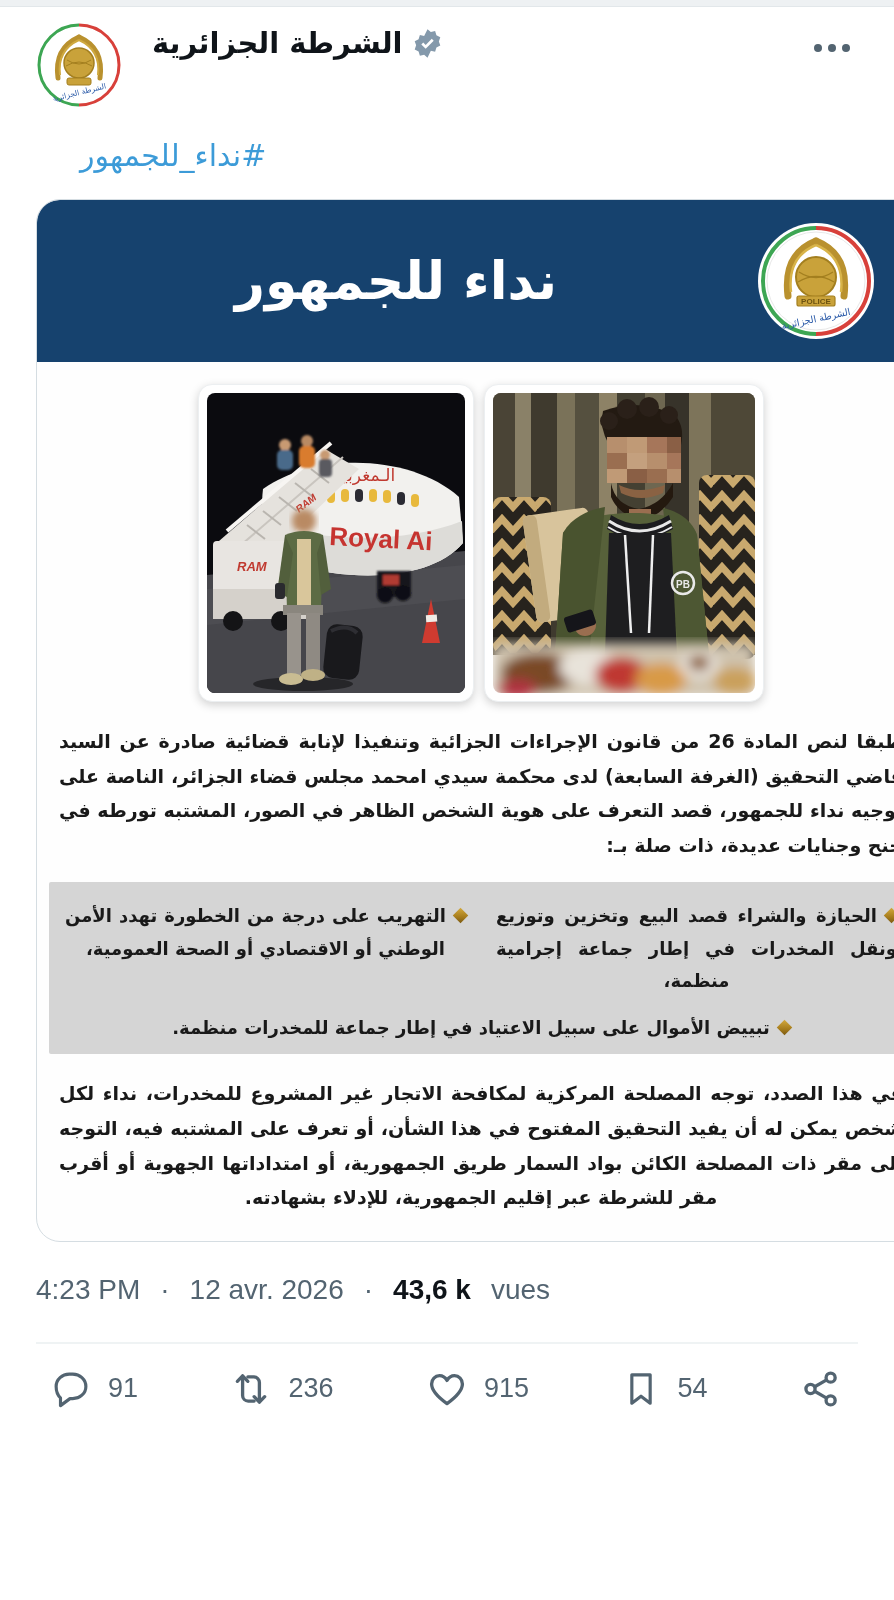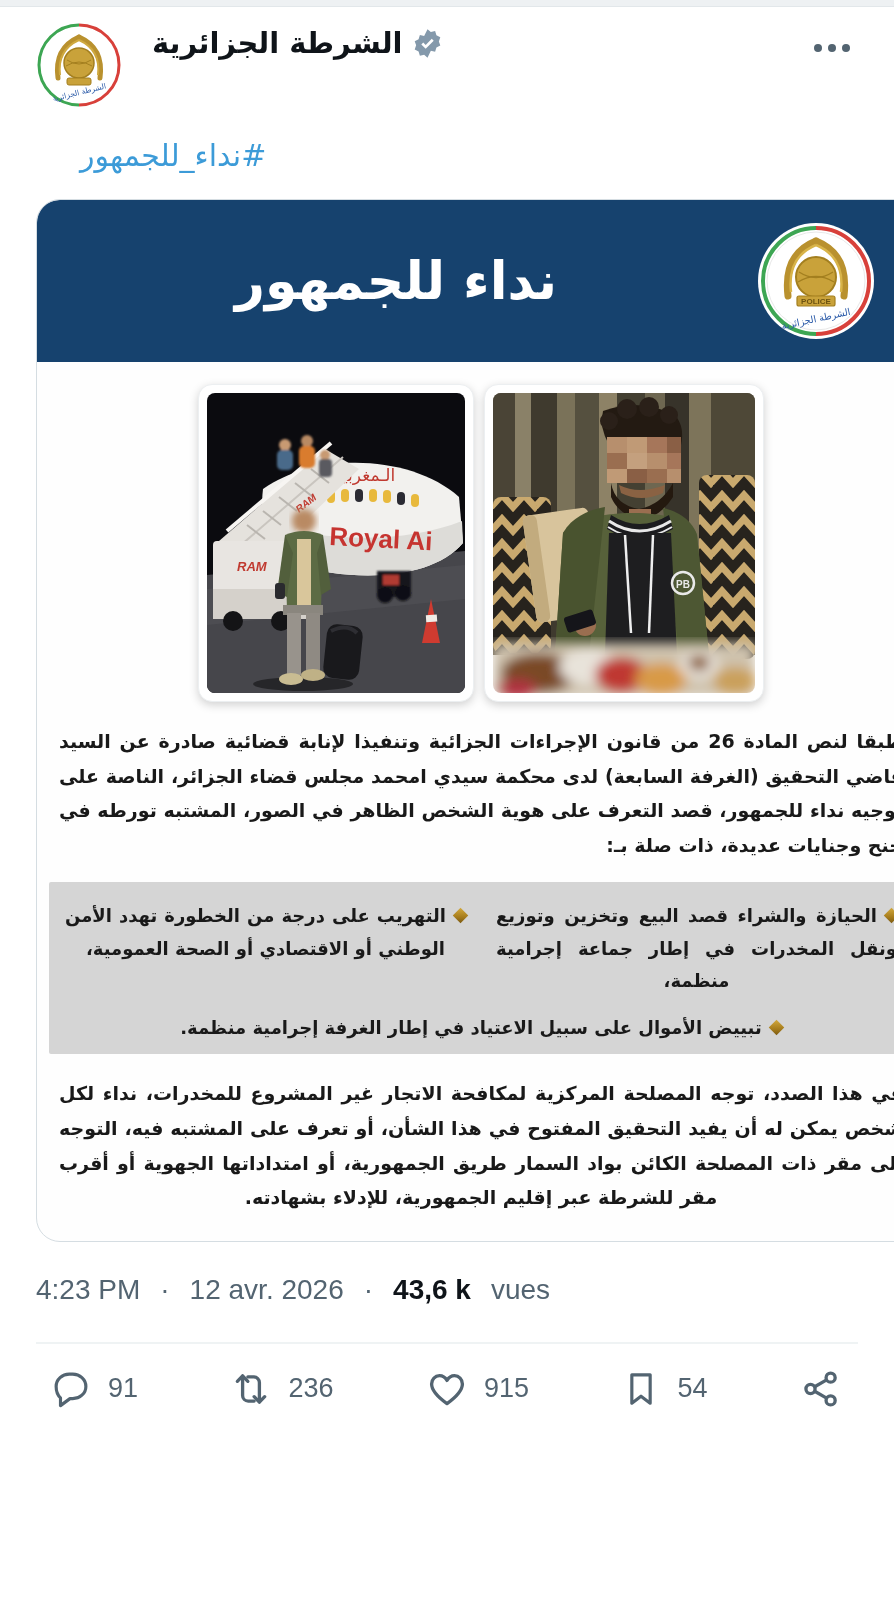--- a/index.html
+++ b/index.html
@@ -347,21 +347,21 @@
         </div>
       </div>
 
       <p class="poster-par">طبقا لنص المادة 26 من قانون الإجراءات الجزائية وتنفيذا لإنابة قضائية صادرة عن السيد قاضي التحقيق (الغرفة السابعة) لدى محكمة سيدي امحمد مجلس قضاء الجزائر، الناصة على توجيه نداء للجمهور، قصد التعرف على هوية الشخص الظاهر في الصور، المشتبه تورطه في جنح وجنايات عديدة، ذات صلة بـ:</p>
 
       <div class="bullets-box">
         <div class="bullets-grid">
           <div class="bullet-item"><span class="diamond"></span><span>الحيازة والشراء قصد البيع وتخزين وتوزيع ونقل المخدرات في إطار جماعة إجرامية منظمة،</span></div>
           <div class="bullet-item"><span class="diamond"></span><span>التهريب على درجة من الخطورة تهدد الأمن الوطني أو الاقتصادي أو الصحة العمومية،</span></div>
         </div>
-        <div class="bullet-footer"><span class="diamond"></span><span>تبييض الأموال على سبيل الاعتياد في إطار الغرفة إجرامية منظمة.</span></div>
+        <div class="bullet-footer"><span class="diamond"></span><span>تبييض الأموال على سبيل الاعتياد في إطار جماعة للمخدرات منظمة.</span></div>
       </div>
 
       <p class="poster-par last">في هذا الصدد، توجه المصلحة المركزية لمكافحة الاتجار غير المشروع للمخدرات، نداء لكل شخص يمكن له أن يفيد التحقيق المفتوح في هذا الشأن، أو تعرف على المشتبه فيه، التوجه إلى مقر ذات المصلحة الكائن بواد السمار طريق الجمهورية، أو امتداداتها الجهوية أو أقرب مقر للشرطة عبر إقليم الجمهورية، للإدلاء بشهادته.</p>
     </div>
 
     <div class="meta-line">
       <span>4:23 PM</span>
       <span>·</span>
       <span>12 avr. 2026</span>
       <span>·</span>

